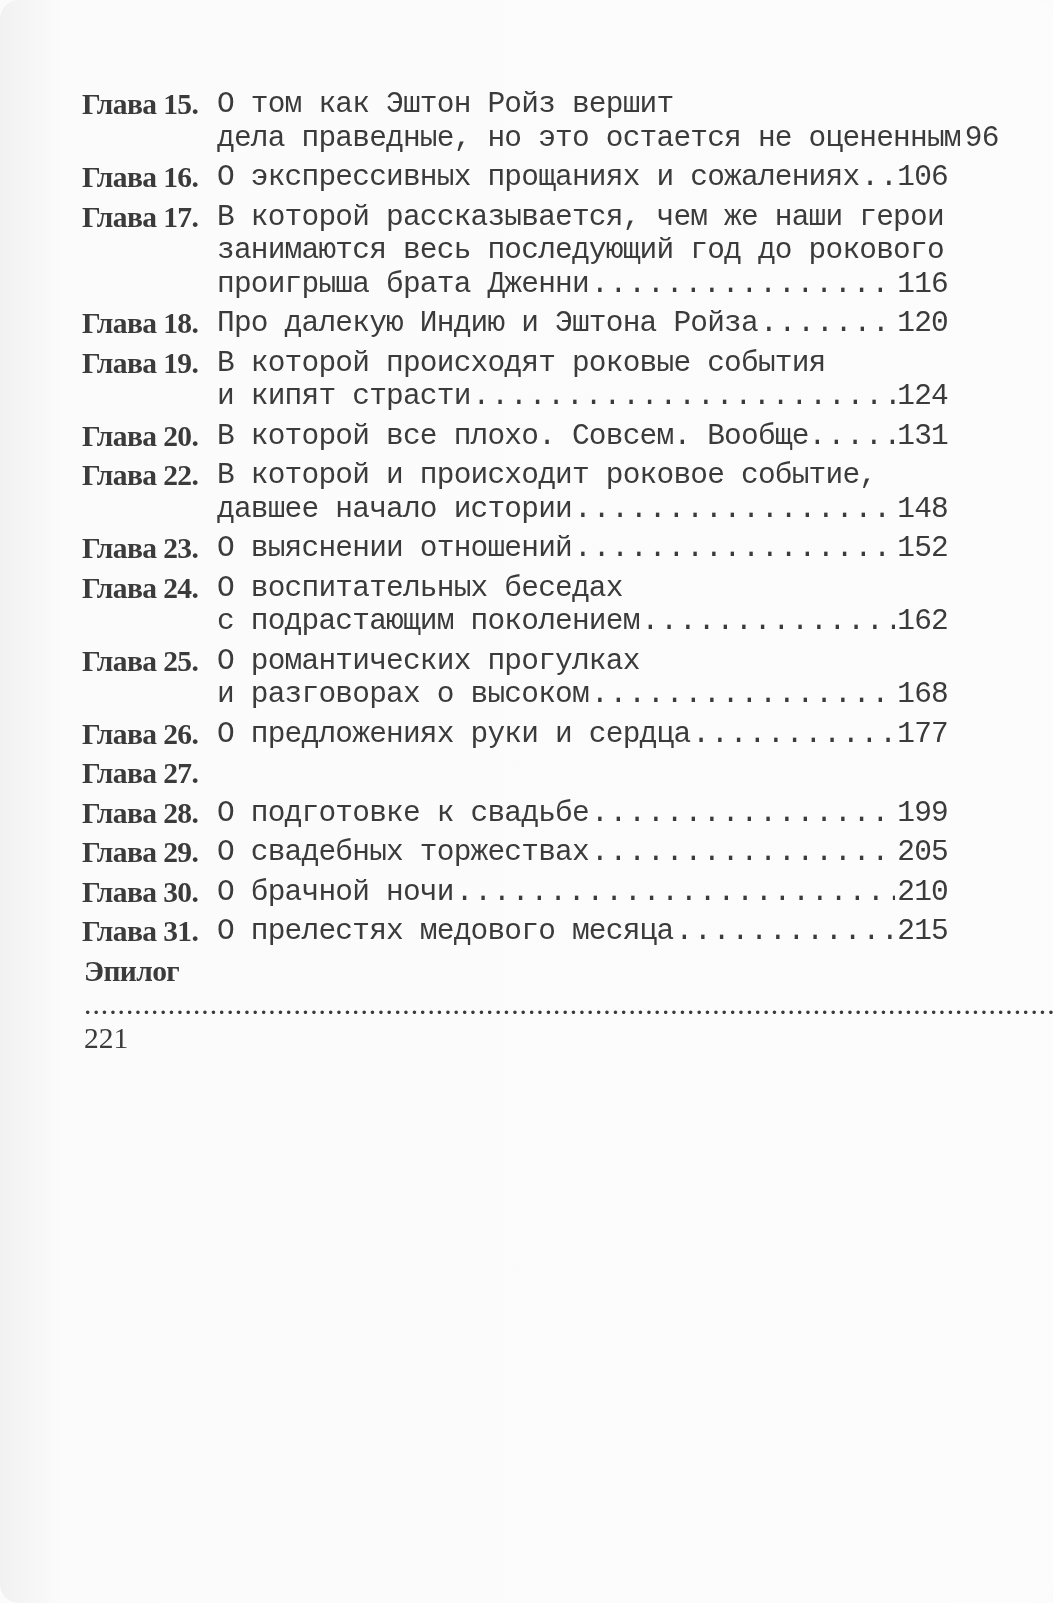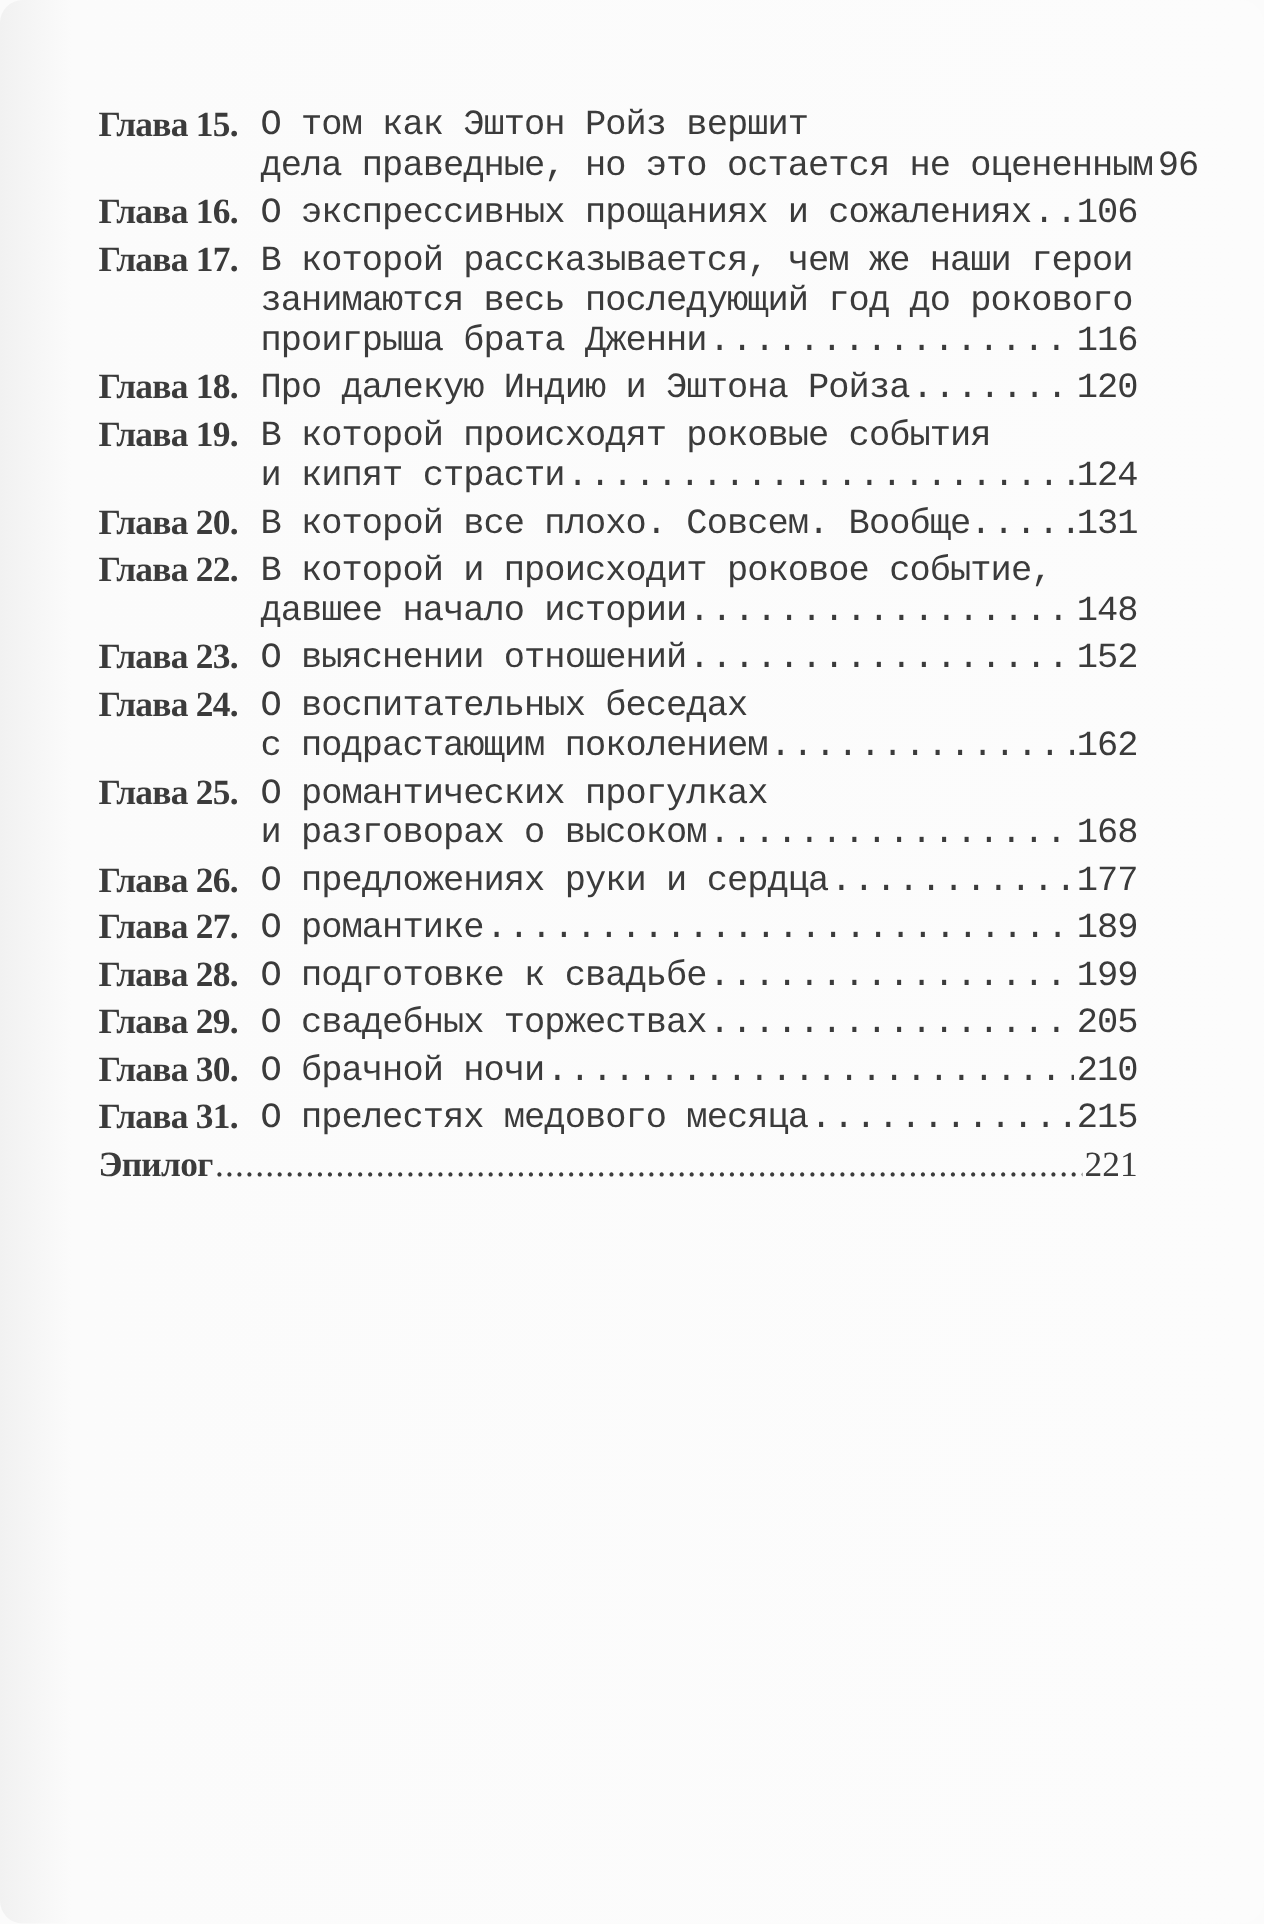--- a/index.html
+++ b/index.html
@@ -13,21 +13,21 @@
   .toc { position:absolute; left:82px; top:88px; width:866px; }
   .entry { display:flex; margin-bottom:6px; font-size:29.5px; line-height:33.5px; }
   .label { font-weight:bold; width:135px; flex:0 0 135px; white-space:nowrap; letter-spacing:-0.6px; }
   .label.epi { width:auto; flex:0 0 auto; }
   .body { flex:1; min-width:0; letter-spacing:-0.8px; transform-origin:left; }
   .line { display:flex; align-items:baseline; white-space:nowrap;font-family:Liberation Mono, monospace; }
   .line .t { flex:0 0 auto; }
   .dots { flex:1 1 auto; overflow:hidden; margin:0 2px; letter-spacing:1px; }
   .dots::before { content:"................................................................................................................................................................"; }
   .pg { flex:0 0 auto; }
-  .epirow { display:flex; align-items:baseline; font-size:29.5px; line-height:33.5px; }
+  .epirow { display:flex; align-items:baseline; font-size:29.5px; line-height:33.5px;flex-direction:column; }
 </style>
 </head>
 <body>
 
 <div class="page">
   <div class="toc" id="toc">
       <div class="entry">
     <div class="label">Глава 15.</div>
     <div class="body">
           <div class="line">
@@ -153,27 +153,20 @@
     <div class="body">
           <div class="line">
             <span class="t">О предложениях руки и сердца</span>
             <span class="dots"></span>
             <span class="pg">177</span>
           </div>
         </div>
   </div>
       <div class="entry">
     <div class="label">Глава 27.</div>
-    <div class="body">
-          <div class="line">
-            <span class="t">О романтике</span>
-            <span class="dots"></span>
-            <span class="pg">189</span>
-          </div>
-        </div>
   </div>
       <div class="entry">
     <div class="label">Глава 28.</div>
     <div class="body">
           <div class="line">
             <span class="t">О подготовке к свадьбе</span>
             <span class="dots"></span>
             <span class="pg">199</span>
           </div>
         </div>

